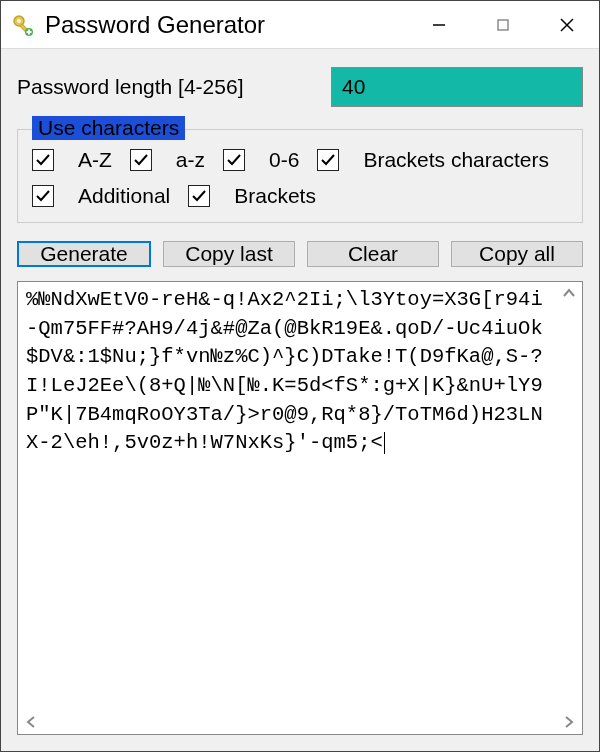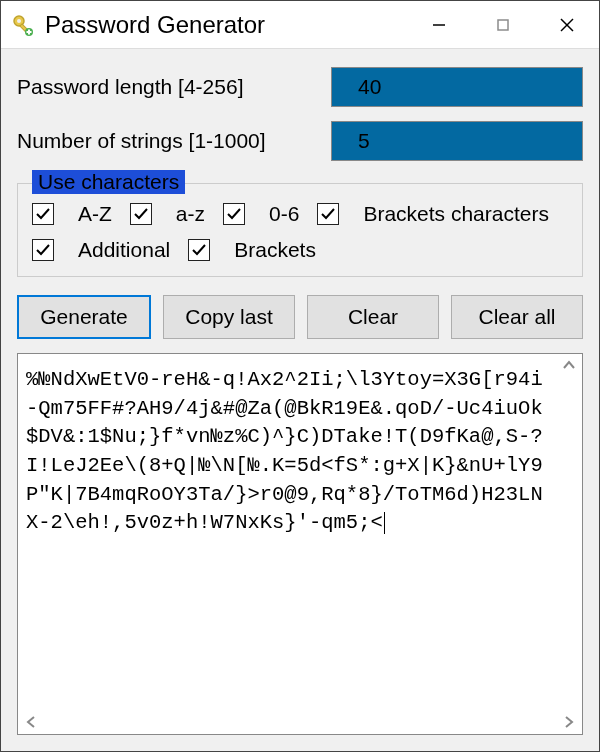--- a/index.html
+++ b/index.html
@@ -70,23 +70,23 @@
     margin-bottom: 14px;
   }
   .row-label {
     flex: 1;
     font-size: 21px;
   }
   .row-input {
     width: 252px;
     height: 40px;
     border: 1px solid #888;
-    background: #0369a1;
-    font-size: 21px;
-    padding: 4px 26px;
+    background: #14b8a6;
+    font-size: 21px;
+    padding: 4px 10px;
     font-family: inherit;
   }
   
   .group {
     border: 1px solid #ccc;
     margin-top: 8px;
     padding: 18px 14px 14px 14px;
     position: relative;
   }
   .group-legend {
@@ -121,21 +121,21 @@
   .check-box svg { display: block; }
 
   
   .buttons {
     display: flex;
     gap: 12px;
     margin-top: 18px;
   }
   .btn {
     flex: 1;
-    height: 44px;
+    height: 26px;
     background: #e1e1e1;
     border: 1px solid #adadad;
     font-size: 21px;
     display: flex;
     align-items: center;
     justify-content: center;
     font-family: inherit;
   }
   .btn.primary {
     border: 2px solid #0078d7;
@@ -146,21 +146,21 @@
     flex: 1;
     margin-top: 14px;
     border: 1px solid #888;
     background: #fff;
     position: relative;
     display: flex;
     flex-direction: column;
   }
   .output {
     flex: 1;
-    padding: 12px 30px 8px 8px;
+    padding: 4px 30px 8px 8px;
     font-family: Consolas, "Courier New", monospace;
     font-size: 20.5px;
     line-height: 1.4;
     white-space: pre-wrap;
     word-break: break-all;
     color: #000;
     overflow: hidden;
   }
   .caret {
     display: inline-block;
@@ -225,24 +225,20 @@
     </div>
   </div>
 
   <div class="client">
 
     <div class="row">
       <div class="row-label">Password length [4-256]</div>
       <input class="row-input" value="40" style="">
     </div>
 
-    <div class="row">
-      <div class="row-label">Number of strings [1-1000]</div>
-      <input class="row-input" value="5" style="">
-    </div>
 
     <div class="group">
       <div class="group-legend">Use characters</div>
       <div class="checks">
 
         <label class="check">
           <span class="check-box">
             <svg width="16" height="16" viewBox="0 0 16 16">
                 <polyline points="2,8 6,12 14,3" fill="none" stroke="#000" stroke-width="2"></polyline>
               </svg>
@@ -295,21 +291,21 @@
           <span>Brackets</span>
         </label>
 
       </div>
     </div>
 
     <div class="buttons">
       <button class="btn primary">Generate</button>
       <button class="btn">Copy last</button>
       <button class="btn">Clear</button>
-      <button class="btn">Clear all</button>
+      <button class="btn">Copy all</button>
     </div>
 
     <div class="output-wrap">
       <div class="vscroll">
         <svg width="14" height="14" viewBox="0 0 14 14">
             <polyline points="2,10 7,4 12,10" fill="none" stroke="#888" stroke-width="2"></polyline>
           </svg>
       </div>
       <div class="output"><span>%№NdXwEtV0-reH&amp;-q!Ax2^2Ii;\l3Ytoy=X3G[r94i-Qm75FF#?AH9/4j&amp;#@Za(@BkR19E&amp;.qoD/-Uc4iuOk$DV&amp;:1$Nu;}f*vn№z%C)^}C)DTake!T(D9fKa@,S-?I!LeJ2Ee\(8+Q|№\N[№.K=5d&lt;fS*:g+X|K}&amp;nU+lY9P"K|7B4mqRoOY3Ta/}&gt;r0@9,Rq*8}/ToTM6d)H23LNX-2\eh!,5v0z+h!W7NxKs}'-qm5;&lt;</span><span class="caret"></span></div>
       <div class="hscroll">

